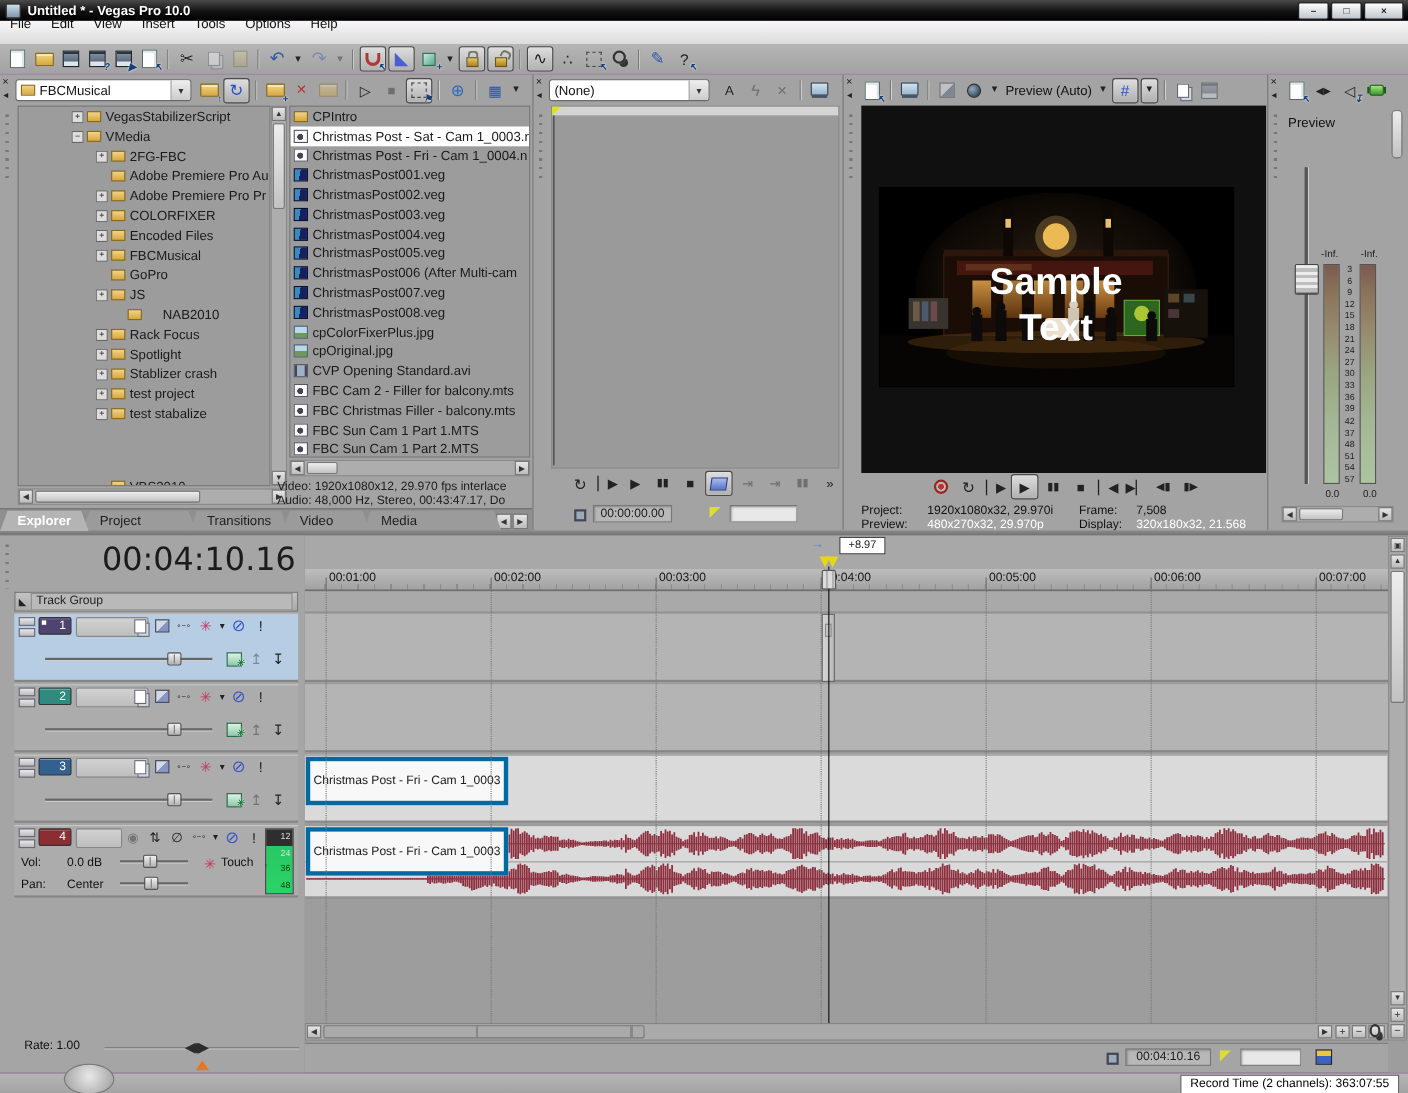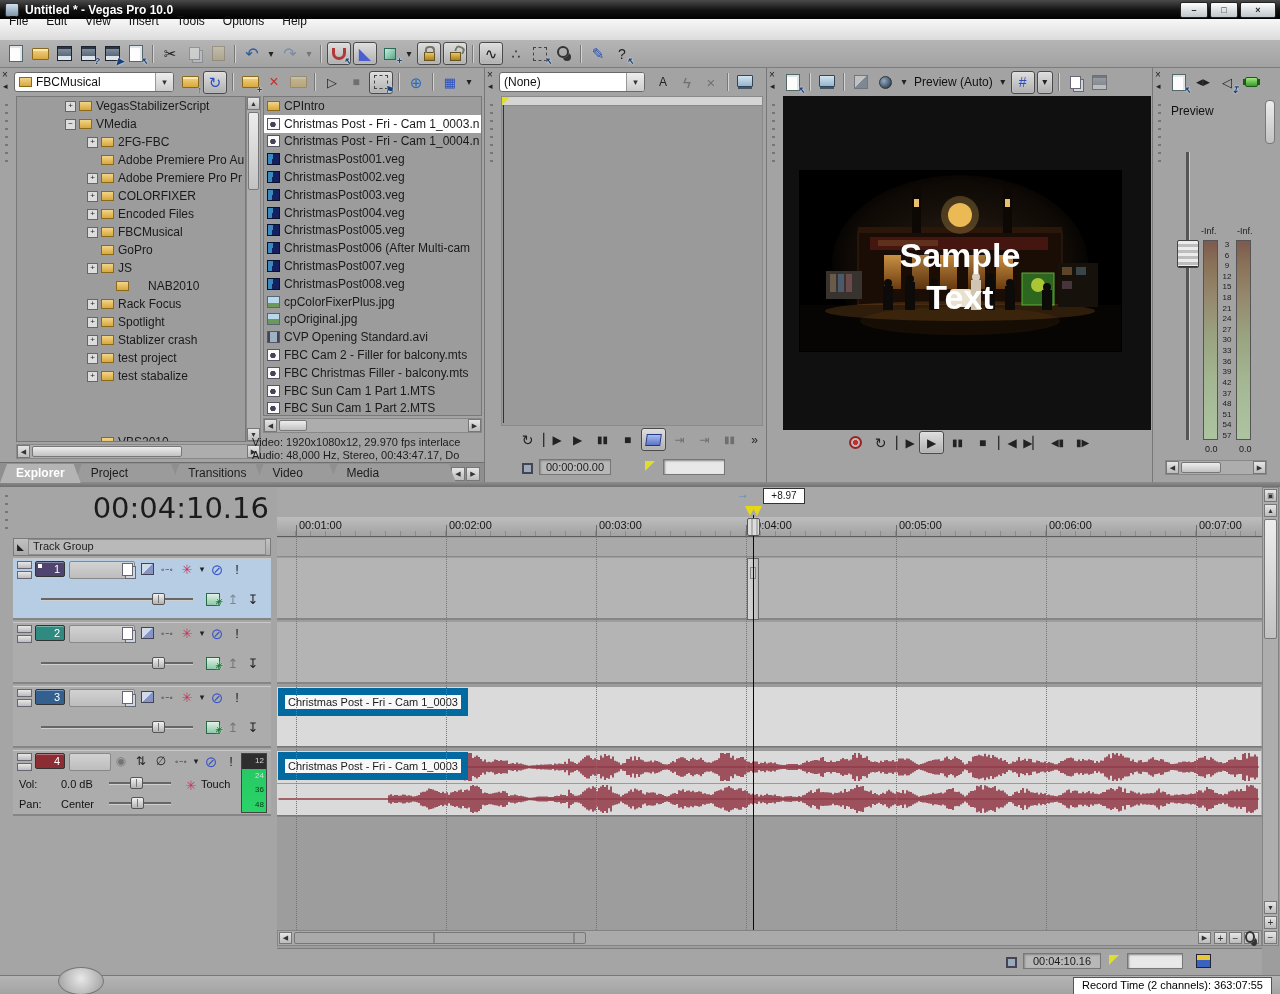--- a/index.html
+++ b/index.html
@@ -164,22 +164,22 @@
   #mlane{position:absolute;left:0;top:0;width:985px;height:30px;background:#a8a8a8;border-bottom:1px solid #8a8a8a;}
   #ruler{position:absolute;left:0;top:30px;width:985px;height:19px;background:linear-gradient(#bdbdbd,#a2a2a2);
     border-bottom:1px solid #5c5c5c;
     background-image:repeating-linear-gradient(90deg,transparent 0 14px,#8b8b8b 14px 15px),linear-gradient(#bdbdbd,#a2a2a2);
     background-size:auto 5px,auto 100%;background-position:4px bottom,0 0;background-repeat:repeat-x,no-repeat;}
   .rlab{position:absolute;top:2px;font-size:11px;color:#141414;}
   .rtick{position:absolute;top:8px;bottom:0;width:1px;background:#6e6e6e;}
   #tgstrip{position:absolute;left:0;top:51px;width:985px;height:18px;background:#a9a9a9;border-bottom:1px solid #8a8a8a;}
   .tlrow{position:absolute;left:0;width:985px;background:#b4b4b4;border-bottom:2px solid #868686;box-sizing:border-box;}
   .event{position:absolute;left:0;width:984px;background:#dadada;border-top:1px solid #999;border-bottom:1px solid #777;box-sizing:border-box;z-index:2;}
-  .evlabel{position:absolute;left:1px;top:1px;height:14px;line-height:14px;background:#f8f8f8;border:7px solid #0369a1;
-    font-size:11px;padding:0 3px;z-index:5;white-space:nowrap;text-align:center;}
+  .evlabel{position:absolute;left:1px;top:1px;height:14px;line-height:14px;background:#f8f8f8;border:4px solid #0369a1;
+    font-size:11px;padding:11px 3px;z-index:5;white-space:nowrap;text-align:center;}
   .gline{position:absolute;top:49px;height:394px;width:0;border-left:1px dotted #767676;z-index:3;}
   #cursor{position:absolute;left:476px;top:28px;height:415px;width:1px;background:#0a0a0a;z-index:6;}
   #cmark{position:absolute;left:468px;top:19px;width:17px;height:11px;z-index:7;}
   #cmark::before,#cmark::after{content:"";position:absolute;top:0;width:0;height:0;
     border:5px solid transparent;border-top:10px solid #e6d818;}
   #cmark::before{left:0;} #cmark::after{left:7px;}
   #chandle{position:absolute;left:470px;top:31px;width:13px;height:18px;border:1px solid #555;border-radius:2px;
     background:repeating-linear-gradient(90deg,#dcdcdc 0 3px,#b2b2b2 3px 5px);z-index:7;box-sizing:border-box;}
   #ctip{position:absolute;left:486px;top:1px;width:40px;height:14px;background:#fff;border:1px solid #333;
     font-size:10px;line-height:13px;text-align:center;z-index:8;}
@@ -452,21 +452,21 @@
         <div class="sthumb" style="left:15px;top:1px;width:150px;height:11px;"></div>
         <div class="sbtn" style="right:0;top:0;width:13px;height:13px;">▶</div>
       </div>
       <div class="listpane" id="files" style="left:263px;top:28px;width:219px;height:320px;">
           <div class="frow">
             <span class="fi fi-folder"></span>
             <span>CPIntro</span>
           </div>
           <div class="frow sel">
             <span class="fi fi-mts"></span>
-            <span>Christmas Post - Fri - Cam 1_0003.n</span>
+            <span>Christmas Post - Sat - Cam 1_0003.n</span>
           </div>
           <div class="frow">
             <span class="fi fi-mts"></span>
             <span>Christmas Post - Fri - Cam 1_0004.n</span>
           </div>
           <div class="frow">
             <span class="fi fi-veg"></span>
             <span>ChristmasPost001.veg</span>
           </div>
           <div class="frow">
@@ -743,20 +743,30 @@
           <i class="tbtn">
             <b class="gl">▶▏</b>
           </i>
           <i class="tbtn" style="font-size: 10px;">
             <b class="gl">◀▮</b>
           </i>
           <i class="tbtn" style="font-size: 10px;">
             <b class="gl">▮▶</b>
           </i>
         </div>
+      <div id="pvstatus">
+        <span class="col" style="left:0;top:0;">Project:</span>
+        <span class="col" style="left:60px;top:0;">1920x1080x32, 29.970i</span>
+        <span class="col" style="left:198px;top:0;">Frame:</span>
+        <span class="col" style="left:250px;top:0;">7,508</span>
+        <span class="col" style="left:0;top:13px;">Preview:</span>
+        <span class="col w" style="left:60px;top:13px;">480x270x32, 29.970p</span>
+        <span class="col" style="left:198px;top:13px;">Display:</span>
+        <span class="col w" style="left:250px;top:13px;">320x180x32, 21.568</span>
+      </div>
     </div>
 
     <div class="panel" id="p-master" style="left:1152px;width:128px;">
       <div class="grip">
         <span class="gx">×</span>
         <span class="gh">◂</span>
         <span class="gd"></span>
       </div>
       <div class="ptool" id="mstb">
           <i class="tbtn k-page">
@@ -997,20 +1007,26 @@
               <div class="knob" style="left: 22px;"></div>
             </div>
             <div class="tmeter">
               <div style="color: rgb(221, 221, 221);">12</div>
               <div style="color: rgb(221, 221, 221);">24</div>
               <div style="color: rgb(10, 58, 20);">36</div>
               <div style="color: rgb(10, 58, 20);">48</div>
             </div>
           </div>
         </div>
+      <div id="ratebar">
+        <span class="alab" style="left:22px;top:3px;"><span>Rate:</span> <span>1.00</span></span>
+        <div id="rateline"></div>
+        <div id="rateknob">◀◆▶</div>
+        <div id="ratetri"></div>
+      </div>
     </div>
 
     <div id="tltracks">
       <div id="mlane"></div>
       <div id="ruler">
           <div class="rtick" style="left: 19px;"></div>
           <div class="rlab" style="left: 22px;">00:01:00</div>
           <div class="rtick" style="left: 169px;"></div>
           <div class="rlab" style="left: 172px;">00:02:00</div>
           <div class="rtick" style="left: 319px;"></div>

